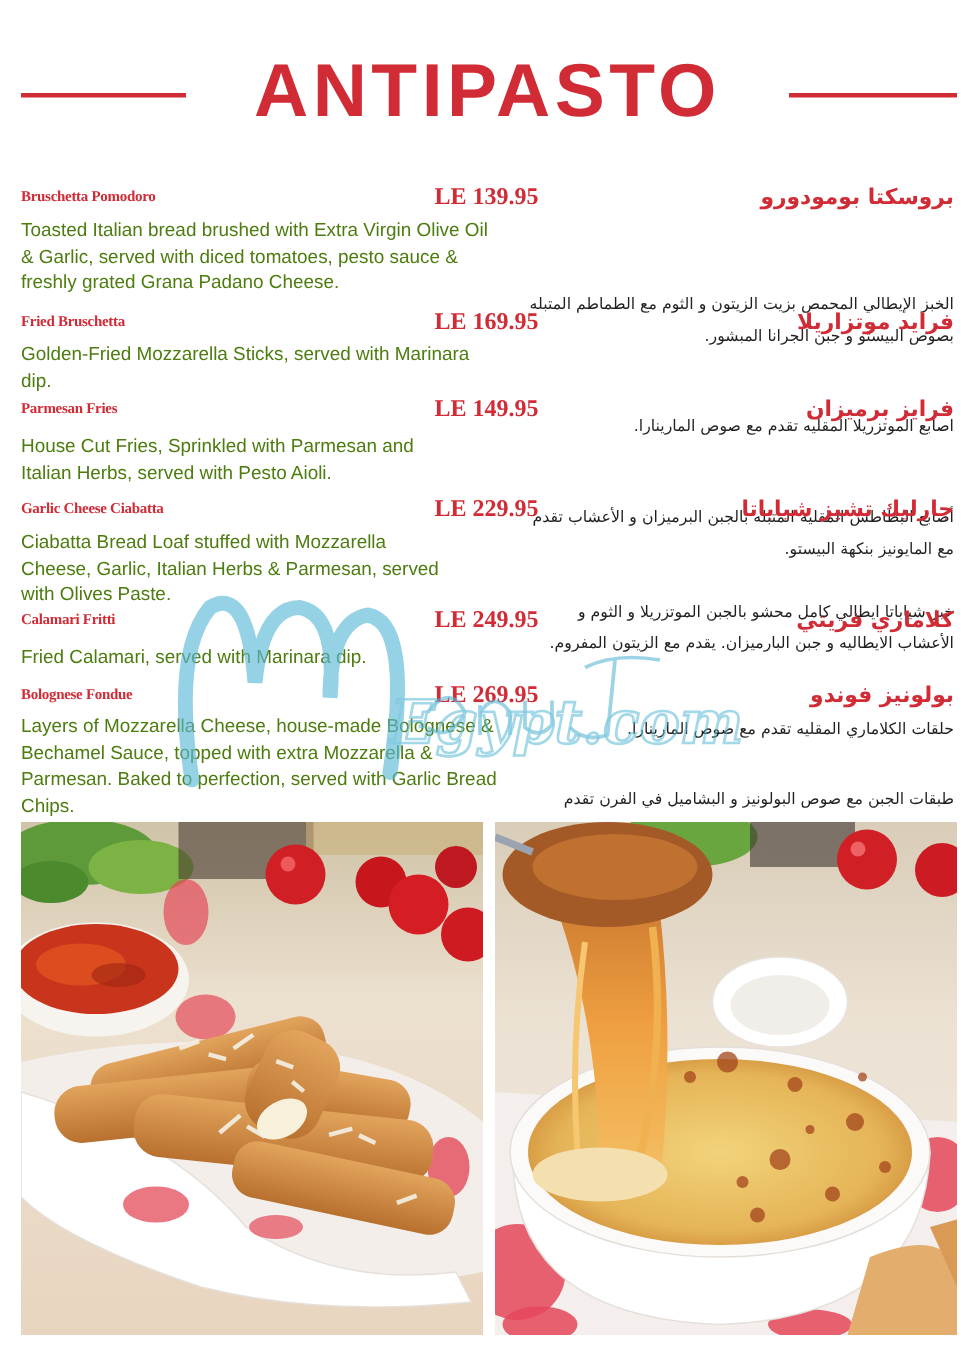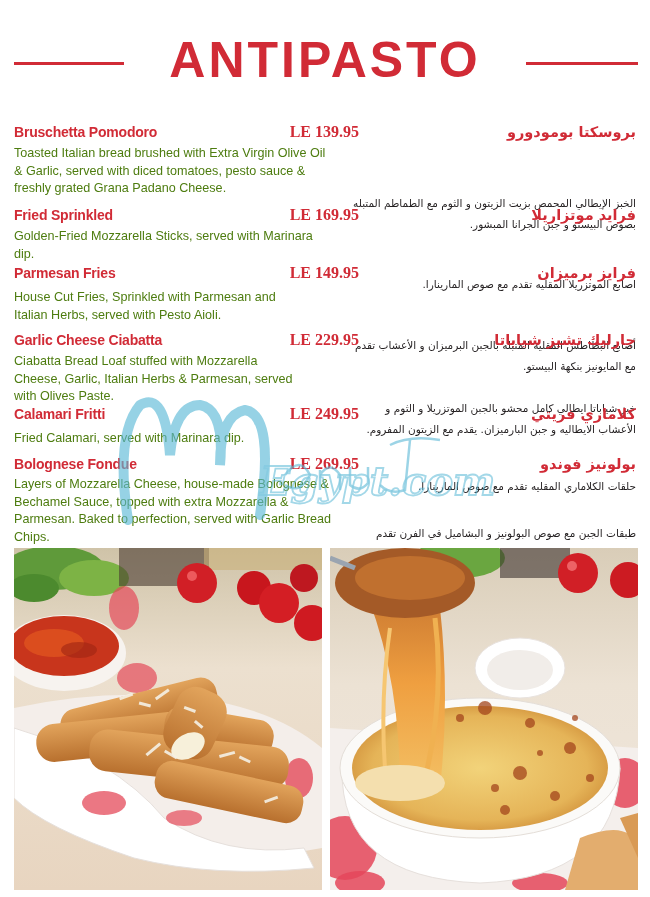--- a/index.html
+++ b/index.html
@@ -13,21 +13,21 @@
   .title-line.right { left: 526px; width: 112px; }
   .title-text {
     position: absolute; left: 124px; width: 402px; top: 30px;
     text-align: center; color: #d12b36;
     font-family: Liberation Sans, sans-serif; font-weight: bold;
     font-size: 50px; letter-spacing: 3px; line-height: 60px;
   }
 
   .item-name {
     position: absolute; left: 14px; color: #d12b36;
-    font-family: Liberation Sans, sans-serif; font-weight: bold; font-size: 14px;
+    font-family: Liberation Serif, serif; font-weight: bold; font-size: 10px;
     line-height: 18px; white-space: nowrap; letter-spacing: -0.2px;
   }
   .item-price {
     position: absolute; right: 291px; color: #d12b36;
     font-family: "Liberation Serif", serif; font-weight: bold; font-size: 16px;
     line-height: 18px; white-space: nowrap;
   }
   .item-desc {
     position: absolute; left: 14px; width: 320px; color: #4d7c0f;
     font-family: "Liberation Sans", sans-serif; font-size: 12.6px; line-height: 17.5px;
@@ -66,21 +66,21 @@
 
 <div>
   <div class="item-name" style="top:123px">Bruschetta Pomodoro</div>
   <div class="item-price" style="top:123px">LE 139.95</div>
   <div class="item-desc" style="top:145px">Toasted Italian bread brushed with Extra Virgin Olive Oil &amp; Garlic, served with diced tomatoes, pesto sauce &amp; freshly grated Grana Padano Cheese.</div>
   <div class="ar-name" style="top:123px">بروسكتا بومودورو</div>
   <div class="ar-desc" style="top:145px">الخبز الإيطالي المحمص بزيت الزيتون و الثوم مع الطماطم المتبله بصوص البيستو و جبن الجرانا المبشور.</div>
 </div>
 
 <div>
-  <div class="item-name" style="top:206px">Fried Sprinkled</div>
+  <div class="item-name" style="top:206px">Fried Bruschetta</div>
   <div class="item-price" style="top:206px">LE 169.95</div>
   <div class="item-desc" style="top:228px;width:300px">Golden-Fried Mozzarella Sticks, served with Marinara dip.</div>
   <div class="ar-name" style="top:206px">فرايد موتزاريلا</div>
   <div class="ar-desc" style="top:226px">اصابع الموتزريلا المقليه تقدم مع صوص المارينارا.</div>
 </div>
 
 <div>
   <div class="item-name" style="top:264px">Parmesan Fries</div>
   <div class="item-price" style="top:264px">LE 149.95</div>
   <div class="item-desc" style="top:289px;width:270px">House Cut Fries, Sprinkled with Parmesan and Italian Herbs, served with Pesto Aioli.</div>

